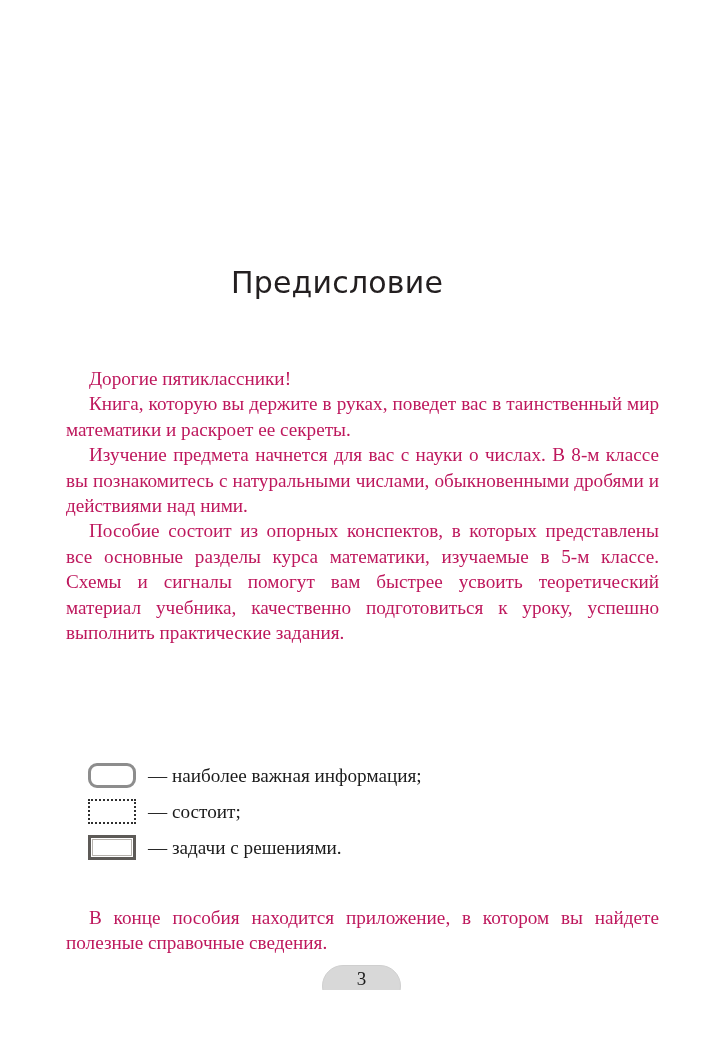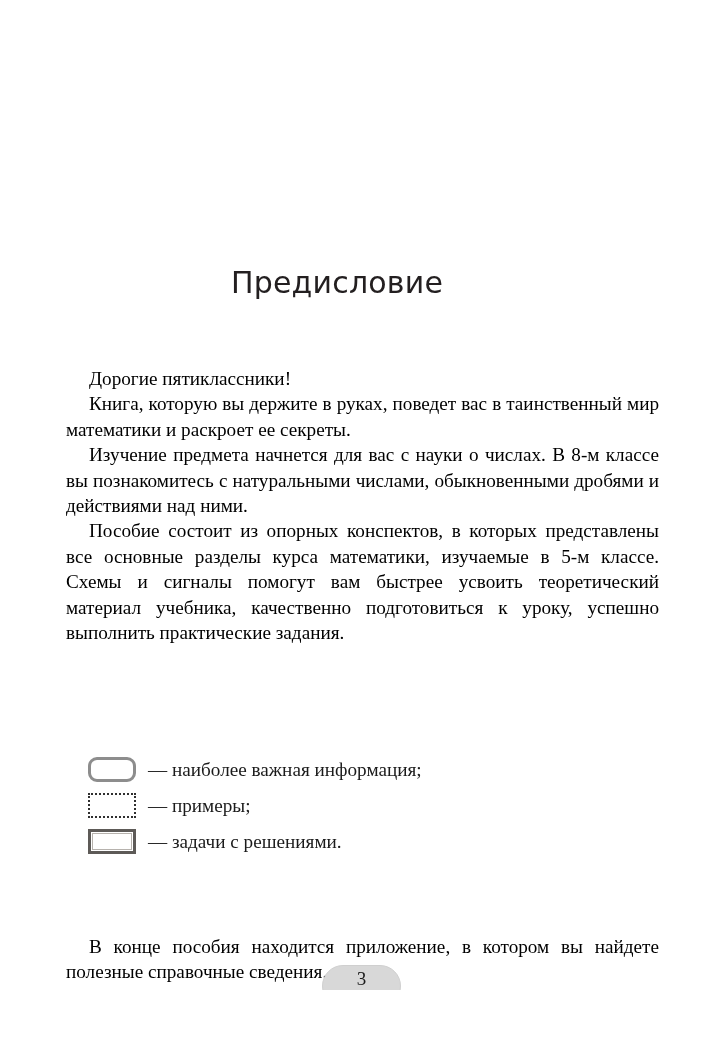--- a/index.html
+++ b/index.html
@@ -45,39 +45,39 @@
     width: 593px;
   }
 
   .para {
     margin: 0;
     text-indent: 23px;
     text-align: justify;
     text-justify: inter-word;
     font-size: 19.2px;
     line-height: 25.4px;
-    color: #000000;
+    color: #be185d;
     hyphens: manual;
   }
 
   .para + .para {
     margin-top: 0;
   }
 
   
   .legend {
     position: absolute;
     top: 757px;
     left: 88px;
     width: 560px;
   }
 
   .legend-row {
     display: flex;
-    align-items: flex-start;
+    align-items: center;
     height: 36px;
   }
 
   .legend-box {
     width: 48px;
     height: 25px;
     flex: 0 0 auto;
     box-sizing: border-box;
     background: #ffffff;
   }
@@ -107,21 +107,21 @@
     margin-left: 12px;
     font-size: 19.2px;
     line-height: 25px;
     color: #1b1b1b;
     white-space: nowrap;
   }
 
   
   .closing-block {
     position: absolute;
-    top: 934px;
+    top: 905px;
     left: 66px;
     width: 593px;
   }
 
   
   .page-number {
     position: absolute;
     left: 322px;
     top: 965px;
     width: 79px;
@@ -170,21 +170,21 @@
   <div class="legend">
 
     <div class="legend-row">
       <span class="legend-box box-important"></span>
       <span class="legend-text">— наиболее важная информация;</span>
     </div>
 
 
     <div class="legend-row">
       <span class="legend-box box-example"></span>
-      <span class="legend-text">— примеры;</span>
+      <span class="legend-text">— состоит;</span>
     </div>
 
     <div class="legend-row">
       <span class="legend-box box-task"></span>
       <span class="legend-text">— задачи с решениями.</span>
     </div>
 
   </div>
 
   <div class="closing-block">

